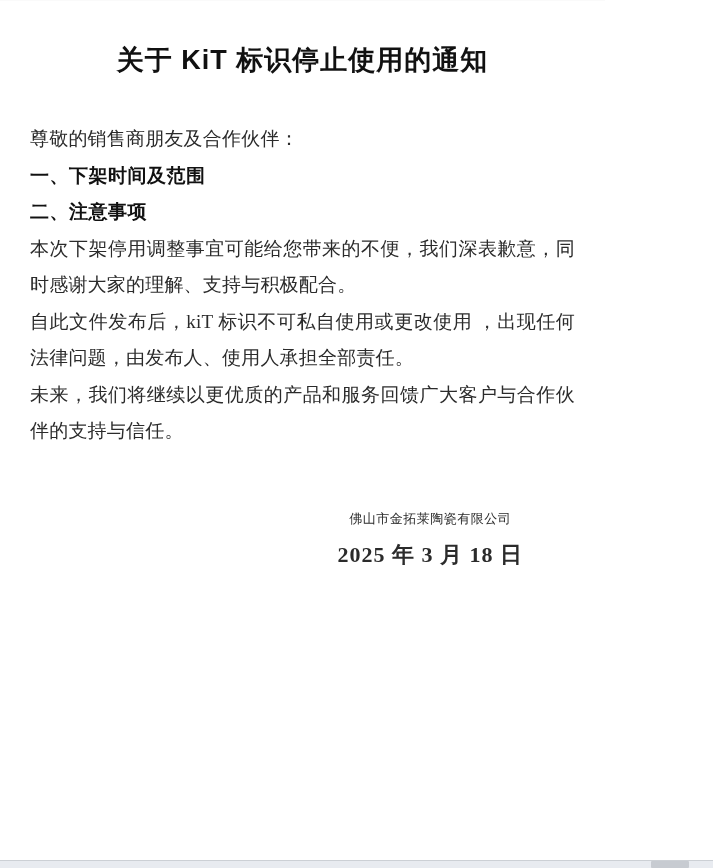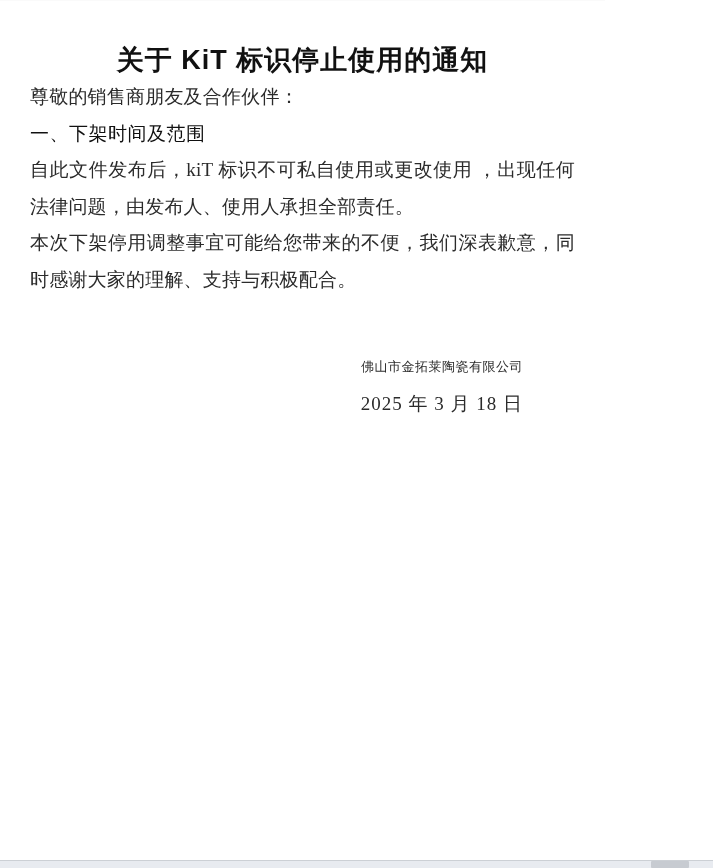--- a/index.html
+++ b/index.html
@@ -27,46 +27,47 @@
     color: #111111;
     letter-spacing: 1px;
   }
   .body-text {
     font-size: 19px;
     line-height: 36.5px;
     letter-spacing: 0.2px;
     text-align: justify;
     color: #2b2b2b;
   }
-  .salutation { }
+  .salutation { margin-top: 42px; }
   .intro { text-indent: 2em; }
   .sec-heading {
     font-family: "Liberation Sans", sans-serif;
-    font-weight: normal;
+    font-weight: bold;
     font-size: 19px;
     line-height: 36.5px;
     color: #111111;
     letter-spacing: 0.5px;
   }
   .signature-block {
     margin-top: 51px;
     margin-left: auto;
     margin-right: 52px;
     width: fit-content;
     text-align: center;
   }
   .signature-company {
     font-size: 13px;
     line-height: 36.5px;
     letter-spacing: 0.5px;
   }
   .signature-date {
-    font-size: 19px;
+    font-size: 22px;
     line-height: 36.5px;
     letter-spacing: 1px;
+    font-weight: bold;
   }
   .bottom-strip {
     position: absolute;
     left: 0; bottom: 0;
     width: 713px; height: 8px;
     background: #e8ebf0;
     border-top: 1px solid #ccd0d5;
   }
   .bottom-strip-segment {
     position: absolute;
@@ -83,25 +84,27 @@
 
   <h1 class="doc-title">关于 KiT 标识停止使用的通知</h1>
 
   <p class="body-text salutation">尊敬的销售商朋友及合作伙伴：</p>
 
 
   <h2 class="sec-heading">一、下架时间及范围</h2>
 
 
 
+  <h2 class="sec-heading">二、注意事项</h2>
+
+  <p class="body-text">本次下架停用调整事宜可能给您带来的不便，我们深表歉意，同时感谢大家的理解、支持与积极配合。</p>
 
   <p class="body-text">自此文件发布后，kiT 标识不可私自使用或更改使用 ，出现任何法律问题，由发布人、使用人承担全部责任。</p>
 
-  <p class="body-text">本次下架停用调整事宜可能给您带来的不便，我们深表歉意，同时感谢大家的理解、支持与积极配合。</p>
-
+  <p class="body-text">未来，我们将继续以更优质的产品和服务回馈广大客户与合作伙伴的支持与信任。</p>
 
 
   <div class="signature-block">
     <div class="signature-company">佛山市金拓莱陶瓷有限公司</div>
     <div class="signature-date">2025 年 3 月 18 日</div>
   </div>
 
   <div class="bottom-strip">
     <div class="bottom-strip-segment"></div>
   </div>

